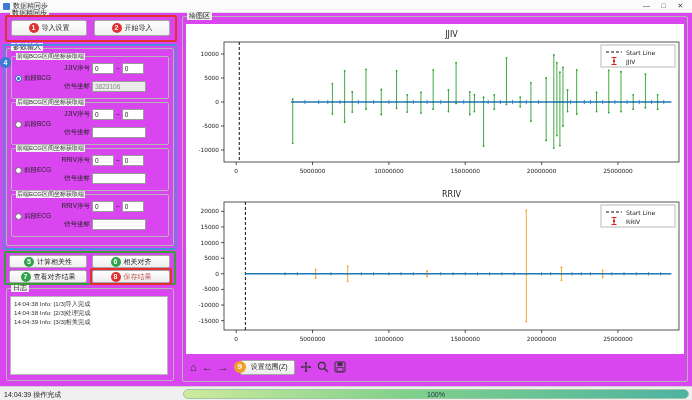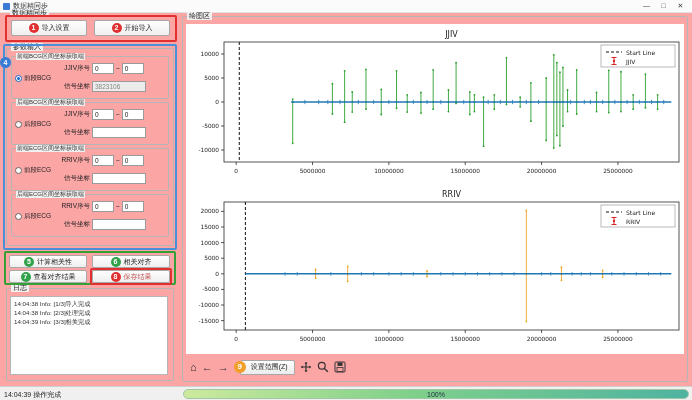--- a/index.html
+++ b/index.html
@@ -1,17 +1,17 @@
 <!DOCTYPE html>
 <html><head>
 <meta charset="utf-8">
 <style>
   * { margin:0; padding:0; box-sizing:border-box; }
   body { font-family:"Liberation Sans","DejaVu Sans",sans-serif; background:#888; }
-  .app { position:relative; width:692px; height:400px; background:#fca5a5; outline:1px solid #9a9a9a; overflow:hidden; cursor:default; }
+  .app { position:relative; width:692px; height:400px; background:#d946ef; outline:1px solid #9a9a9a; overflow:hidden; cursor:default; }
 
   
   .titlebar { position:absolute; left:0; top:0; width:692px; height:13px; background:#fbfbfb; border-bottom:1px solid #e2e2e2; display:flex; align-items:center; padding:0 3px; }
   .app-icon { width:7px; height:7px; background:#3a7bd5; border-radius:1px; margin-right:3px; }
   .title-text { font-size:7px; color:#333; }
   .win-controls { margin-left:auto; display:flex; }
   .win-btn { width:17px; text-align:center; font-size:7px; color:#444; line-height:12px; }
 
   
   .groupbox { position:absolute; border:1px solid #b5b5b5; border-radius:2px; }

